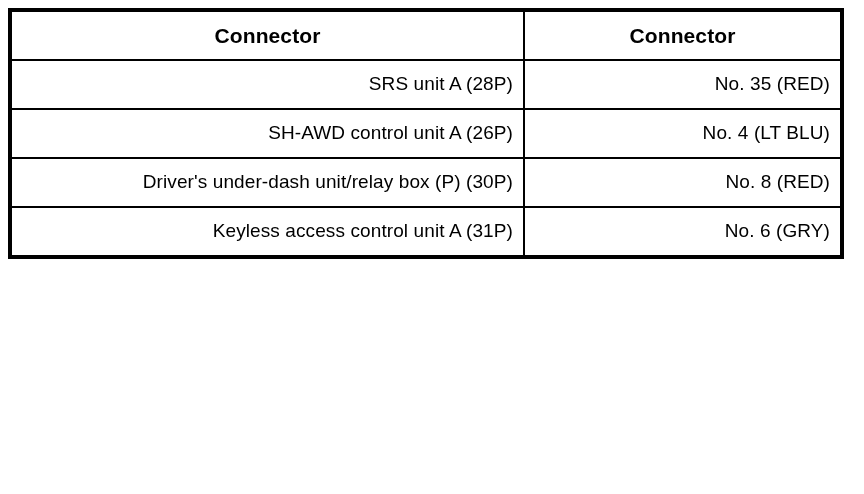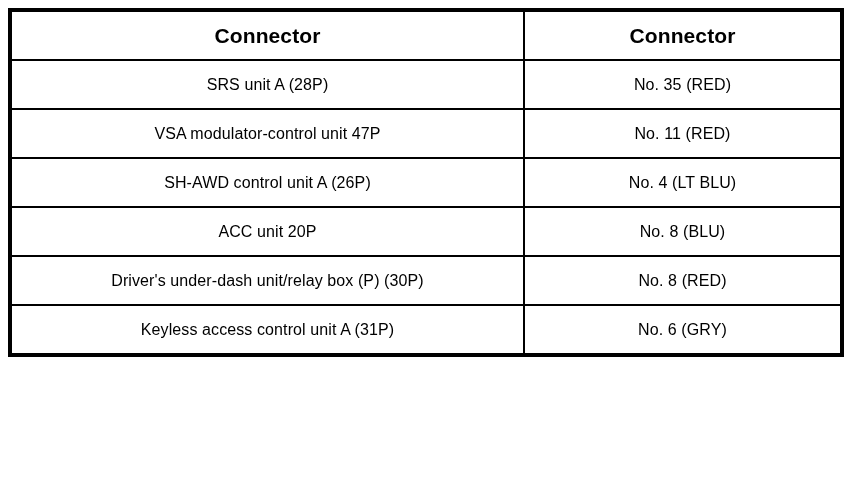--- a/index.html
+++ b/index.html
@@ -34,23 +34,23 @@
     border: 4px solid #000000;
   }
 
   .spec-table col.col-connector { width: 514px; }
   .spec-table col.col-terminal  { width: 318px; }
 
   .spec-table th,
   .spec-table td {
     border: 2px solid #000000;
     padding: 0 10px;
-    text-align: center;
+    text-align: right;
     vertical-align: middle;
-    font-size: 16px;
+    font-size: 19px;
     line-height: 1.1;
     letter-spacing: 0.1px;
     white-space: nowrap;
     overflow: hidden;
   }
 
   .spec-table thead th {
     height: 47px;
     font-weight: bold;
     text-align: center;
@@ -83,30 +83,22 @@
         <th>Connector</th>
         <th>Connector</th>
       </tr>
     </thead>
     <tbody>
       <tr>
         <td>SRS unit A (28P)</td>
         <td>No. 35 (RED)</td>
       </tr>
       <tr>
-        <td>VSA modulator-control unit 47P</td>
-        <td>No. 11 (RED)</td>
-      </tr>
-      <tr>
         <td>SH-AWD control unit A (26P)</td>
         <td>No. 4 (LT BLU)</td>
-      </tr>
-      <tr>
-        <td>ACC unit 20P</td>
-        <td>No. 8 (BLU)</td>
       </tr>
       <tr>
         <td>Driver's under-dash unit/relay box (P) (30P)</td>
         <td>No. 8 (RED)</td>
       </tr>
       <tr>
         <td>Keyless access control unit A (31P)</td>
         <td>No. 6 (GRY)</td>
       </tr>
     </tbody>

